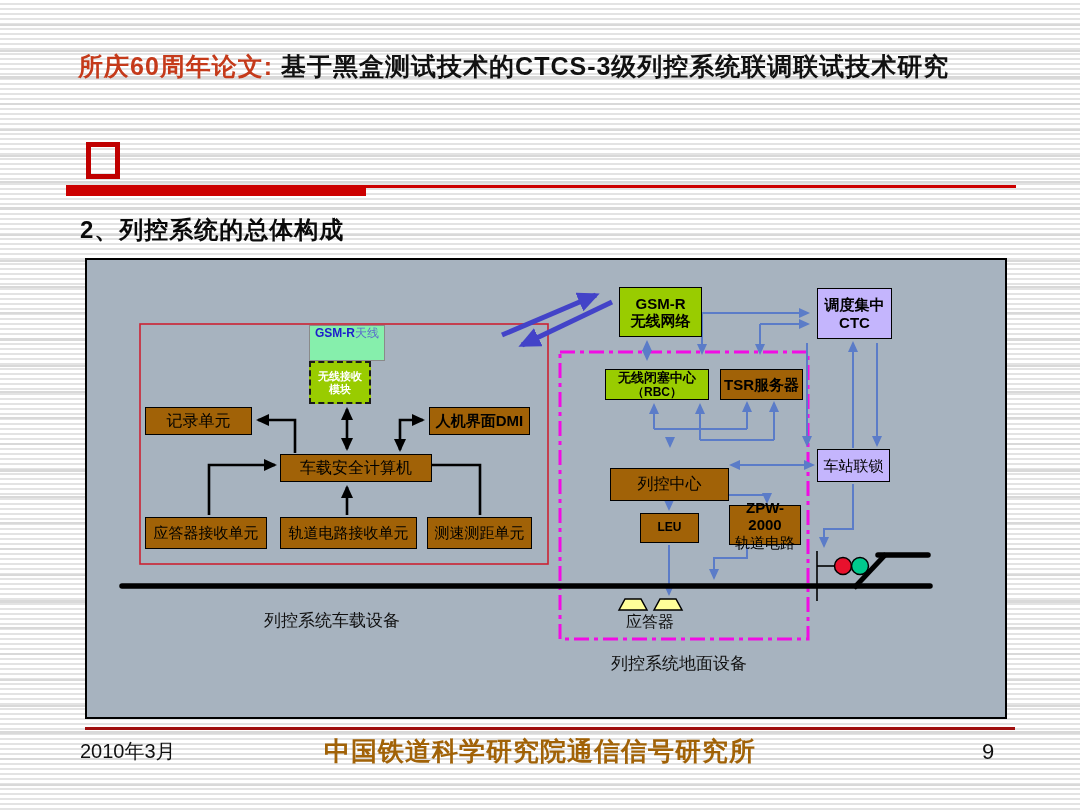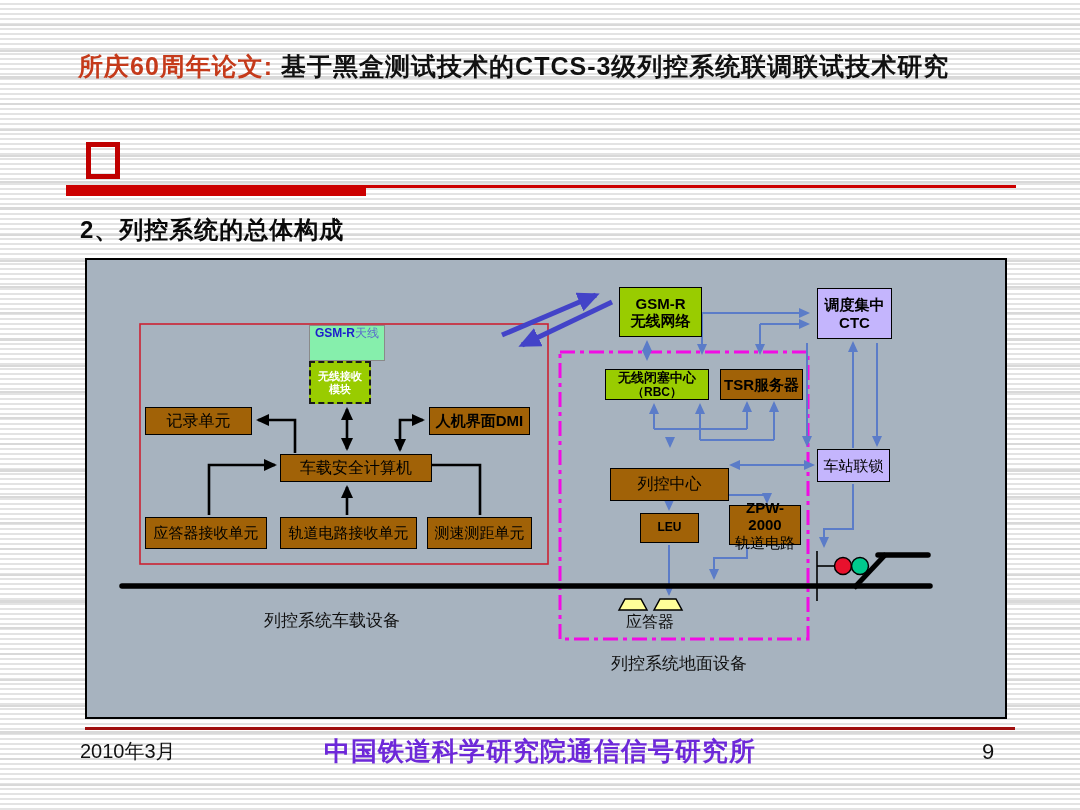--- a/index.html
+++ b/index.html
@@ -36,21 +36,21 @@
   .green{background:#99cc00;}
   .cyan{background:#c4b5fd;}
   .white{background:#86efac;}
   .b{font-weight:bold;}
 
   .dlabel{position:absolute;color:#101010;text-align:center;white-space:nowrap;}
 
   
   .footer-rule{left:85px;top:727px;width:930px;height:3px;background:#a01010;}
   .footer-date{left:80px;top:738px;font-size:20px;color:#111;}
-  .footer-inst{left:50%;transform:translateX(-50%);top:734px;font-size:26px;font-weight:bold;color:#6d28d9;white-space:nowrap;letter-spacing:1px;}
+  .footer-inst{left:50%;transform:translateX(-50%);top:734px;font-size:26px;font-weight:bold;color:#a16207;white-space:nowrap;letter-spacing:1px;}
   .footer-page{left:982px;top:739px;font-size:22px;color:#111;}
 </style>
 </head>
 <body>
 
 <div class="slide">
 
   <div class="abs header">
     <span class="hl">所庆60周年论文:</span><span class="ht"> 基于黑盒测试技术的CTCS-3级列控系统联调联试技术研究</span>
   </div>

